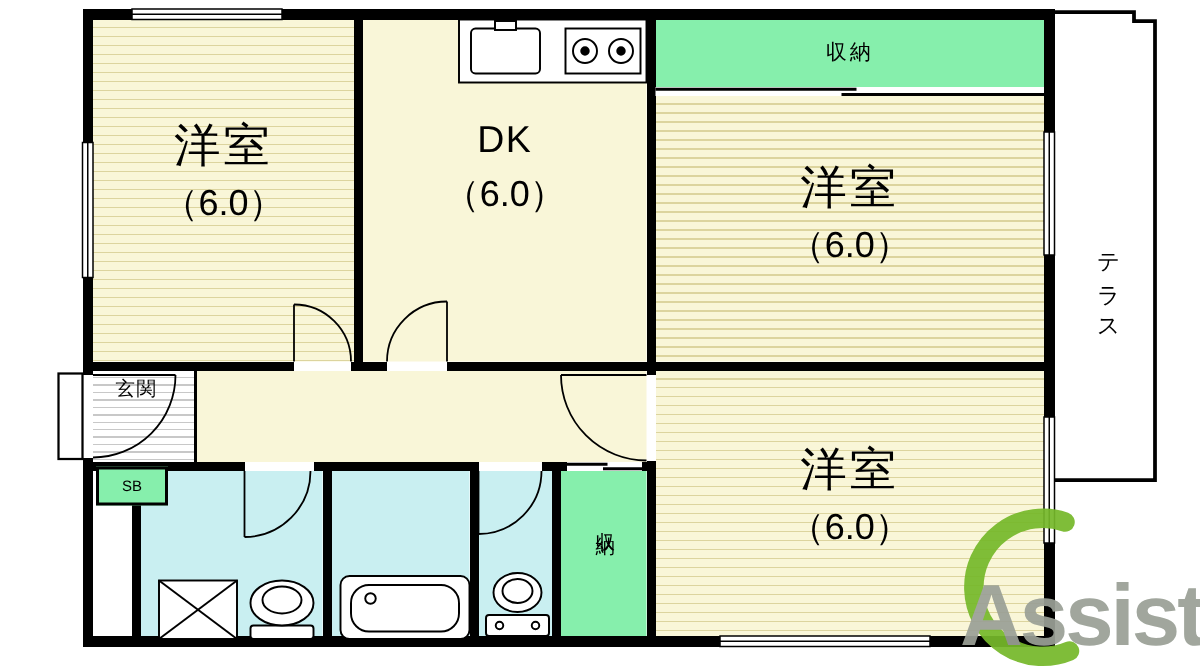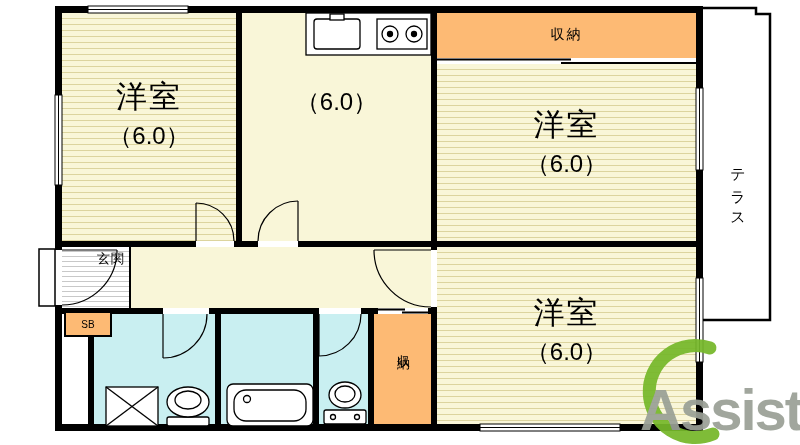--- a/index.html
+++ b/index.html
@@ -1,21 +1,21 @@
 <!DOCTYPE html>
 <html><head>
 <meta charset="utf-8">
 <style>
   html,body{margin:0;padding:0}
   body{width:800px;height:445px;background:#fff;font-family:"Liberation Sans","DejaVu Sans",sans-serif}
   #plan{position:relative;width:800px;height:445px;overflow:hidden;background:#fff}
   .room{position:absolute}
   .floor{background:#f9f6d8}
   .hatch{background:repeating-linear-gradient(to bottom,#f9f6d8 0px,#f9f6d8 5px,#dcd49e 5px,#dcd49e 6px)}
-  .pink{background:#fdba74}
+  .pink{background:#86efac}
   .cyan{background:#c9eff1}
   .ghatch{background:repeating-linear-gradient(to bottom,#ffffff 0px,#ffffff 4px,#c8c8c8 4px,#c8c8c8 5px)}
   svg.overlay{position:absolute;left:0;top:0}
   .lbl{position:absolute;text-align:center;color:#000;line-height:1.1}
   .rname{font-size:31px;letter-spacing:2px}
   .rname-dk{font-size:25px;letter-spacing:1px}
   .rsize{font-size:24px;margin-top:9px}
   .lbl-kounou{font-size:14px;letter-spacing:2px}
   .lbl-genkan{font-size:13px;letter-spacing:1px}
   .vert{position:absolute;writing-mode:vertical-rl;color:#000}
@@ -168,36 +168,37 @@
       <ellipse cx="345" cy="395" rx="16" ry="13"></ellipse>
       <ellipse cx="345" cy="394" rx="10" ry="8"></ellipse>
     </g>
   </svg>
 
   <div class="lbl" style="left:62px;top:80px;width:174px">
     <div class="rname">洋室</div>
     <div class="rsize">（6.0）</div>
   </div>
   <div class="lbl" style="left:242px;top:80px;width:189px">
+    <div class="rname-dk">DK</div>
     <div class="rsize">（6.0）</div>
   </div>
   <div class="lbl" style="left:437px;top:108px;width:259px">
     <div class="rname">洋室</div>
     <div class="rsize">（6.0）</div>
   </div>
   <div class="lbl" style="left:437px;top:296px;width:259px">
     <div class="rname">洋室</div>
     <div class="rsize">（6.0）</div>
   </div>
 
   <div class="lbl lbl-kounou" style="left:437px;top:27px;width:259px">収納</div>
 
   <div class="vert" style="left:394px;top:344px;font-size:13px;letter-spacing:3px">収納</div>
 
-  <div class="lbl lbl-genkan" style="left:78px;top:252px;width:66px">玄関</div>
+  <div class="lbl lbl-genkan" style="left:58px;top:252px;width:66px">玄関</div>
 
   <div class="sb-box pink">
     <span>SB</span>
   </div>
 
   <div class="vert" style="left:728px;top:158px;font-size:15px;letter-spacing:5px">テラス</div>
 
   <div class="logo">
     <svg width="188" height="117" viewBox="0 0 188 117">
       <path d="M 98 12 A 46 46 0 1 0 101 98" fill="none" stroke="#76b82a" stroke-width="13" stroke-linecap="round"></path>

